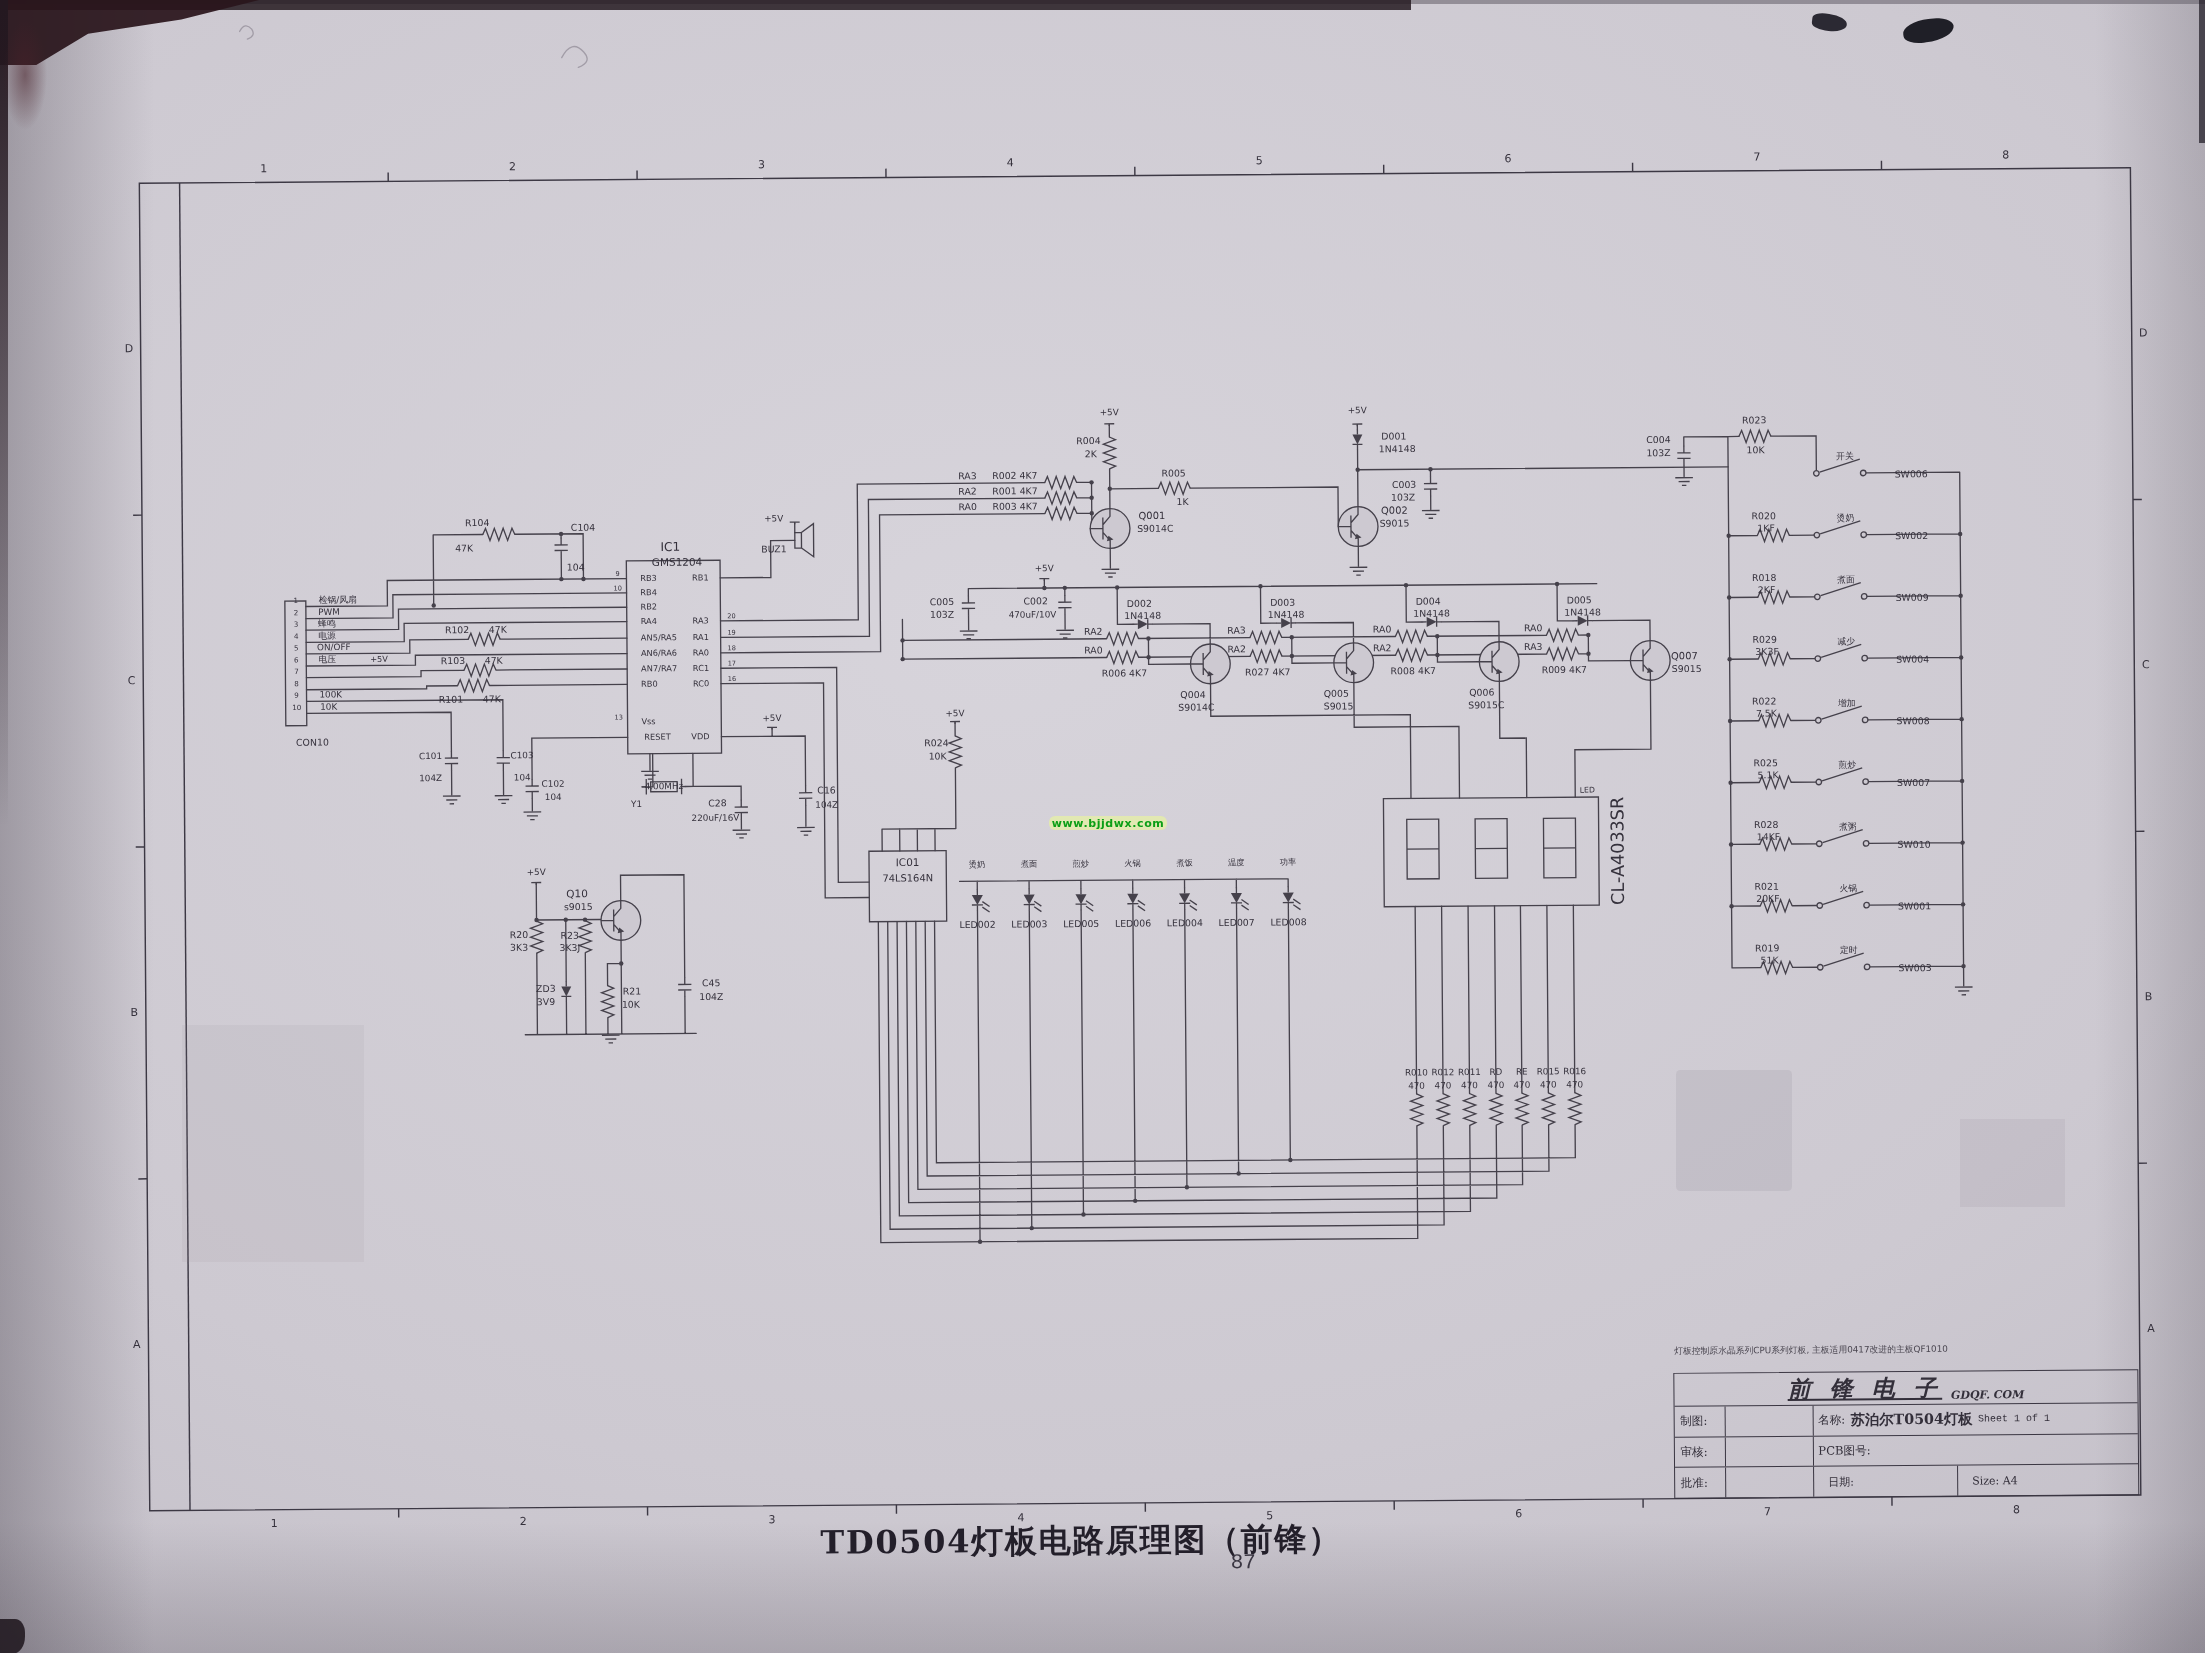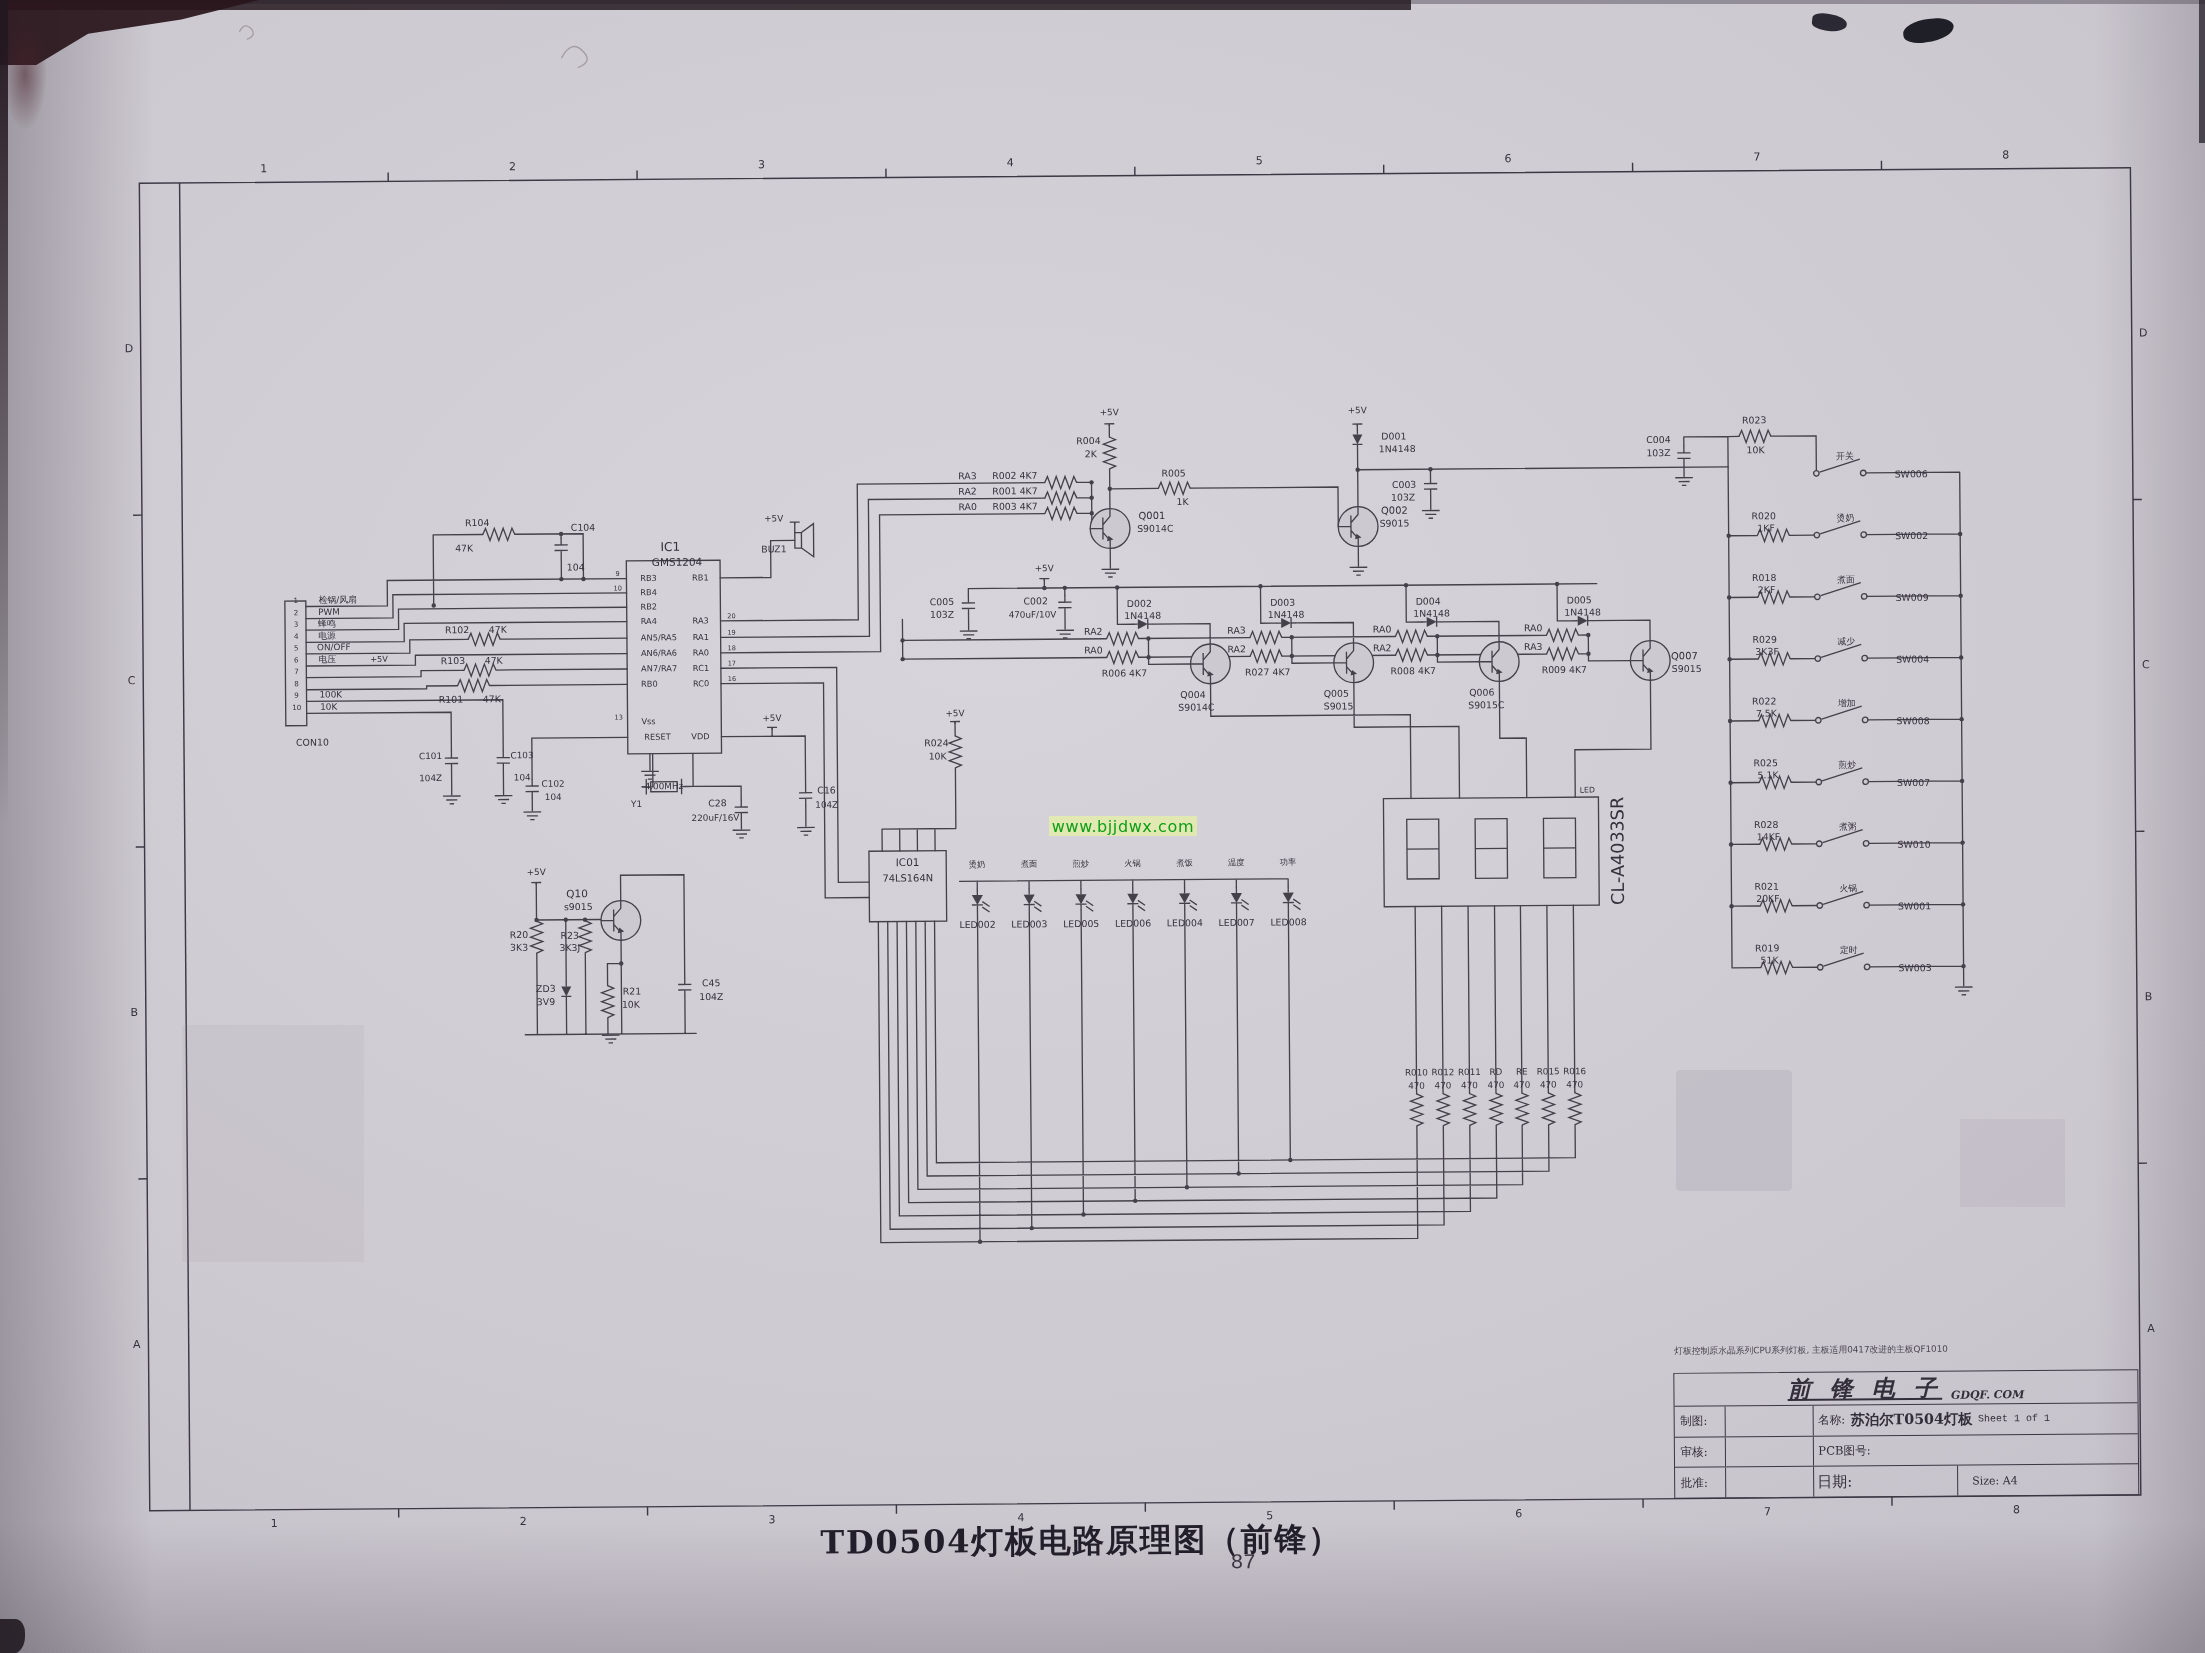--- a/index.html
+++ b/index.html
@@ -24,31 +24,31 @@
       display:flex;flex-direction:column;color:#332f3a;font-family:"DejaVu Serif","Liberation Serif",serif;box-sizing:border-box;}
   .tb-logo{flex:0 0 32px;border-bottom:1.1px solid #3a3642;display:flex;align-items:center;justify-content:center;gap:8.8px;}
   .logo-cn{font-style:italic;font-weight:bold;font-size:23px;letter-spacing:5.5px;text-decoration:underline;}
   .logo-en{font-style:italic;font-size:11px;font-weight:bold;margin-top:14px;}
   .tb-row{flex:1;display:flex;border-bottom:1.1px solid #3a3642;min-height:0;}
   .tb-row:last-child{border-bottom:none;}
   .tb-c{display:flex;align-items:center;box-sizing:border-box;}
   .tb-l{width:51px;border-right:1.1px solid #3a3642;padding-left:5.5px;font-size:11.6px;}
   .tb-mid{width:88px;border-right:1.1px solid #3a3642;}
   .tb-r{flex:1;gap:5.5px;padding-left:4.4px;font-size:11.6px;}
-  .tb-r2{width:144px;border-right:1.1px solid #3a3642;padding-left:3px;font-size:15px;}
+  .tb-r2{width:144px;border-right:1.1px solid #3a3642;padding-left:14px;font-size:11px;}
   .tb-size{flex:1;padding-left:14px;font-size:11px;}
   .tb-name{font-size:14.3px;font-weight:bold;}
   .tb-sheet{font-size:10px;font-family:Liberation Mono, monospace;}
   .note{position:absolute;left:1670px;top:1350px;width:463px;font-size:8.8px;color:#4a4650;font-family:"DejaVu Sans",sans-serif;}
   .caption{position:absolute;left:673px;top:1519px;width:805px;text-align:center;
     font-family:"DejaVu Serif","Liberation Serif",serif;font-weight:bold;font-size:32px;letter-spacing:1.7px;color:#231f2a;}
   .pageno{position:absolute;left:1207px;top:1552px;width:61px;text-align:center;
     font-family:Liberation Mono, monospace;font-size:21px;color:#3a3642;}
-  .wm{position:absolute;left:1049px;top:816px;font-weight:normal;font-size:16px;color:#0b9e16;
-      background:rgba(240,255,140,.5);padding:0.6px 2.8px;letter-spacing:0.6px;}
+  .wm{position:absolute;left:1049px;top:816px;font-weight:bold;font-size:11px;color:#0b9e16;
+      background:rgba(240,255,140,.5);padding:0.6px 2.8px;letter-spacing:0.6px;border-radius:6px;}
   .art{position:absolute;}
   .art-top2{left:0;top:0;width:2205px;height:4.4px;background:#6a6570;opacity:.6;}
   .art-top{left:0;top:0;width:1411px;height:10px;background:#241a20;opacity:.85;}
   .art-tl{left:0;top:0;width:259px;height:65px;background:#2a161c;opacity:.93;
       clip-path:polygon(0 0,100% 0,70% 30%,34% 52%,14% 100%,0 100%);}
   .art-left{left:0;top:0;width:7.7px;height:827px;background:linear-gradient(180deg,#241820,rgba(36,24,32,0));}
   .art-smudge{left:3.3px;top:20px;width:44px;height:110px;background:radial-gradient(closest-side,#4a222a,rgba(74,34,42,0));opacity:.55;}
   .art-tr1{left:1812px;top:14.3px;width:35px;height:16.5px;background:#14121c;border-radius:40% 60% 55% 45%;transform:rotate(7deg);opacity:.88;}
   .art-tr2{left:1903px;top:19px;width:51px;height:23px;background:#101018;border-radius:55% 45% 60% 40%;transform:rotate(-7deg);opacity:.92;}
   .art-r{left:2199px;top:0;width:6.6px;height:143px;background:#1d1822;opacity:.7;}

